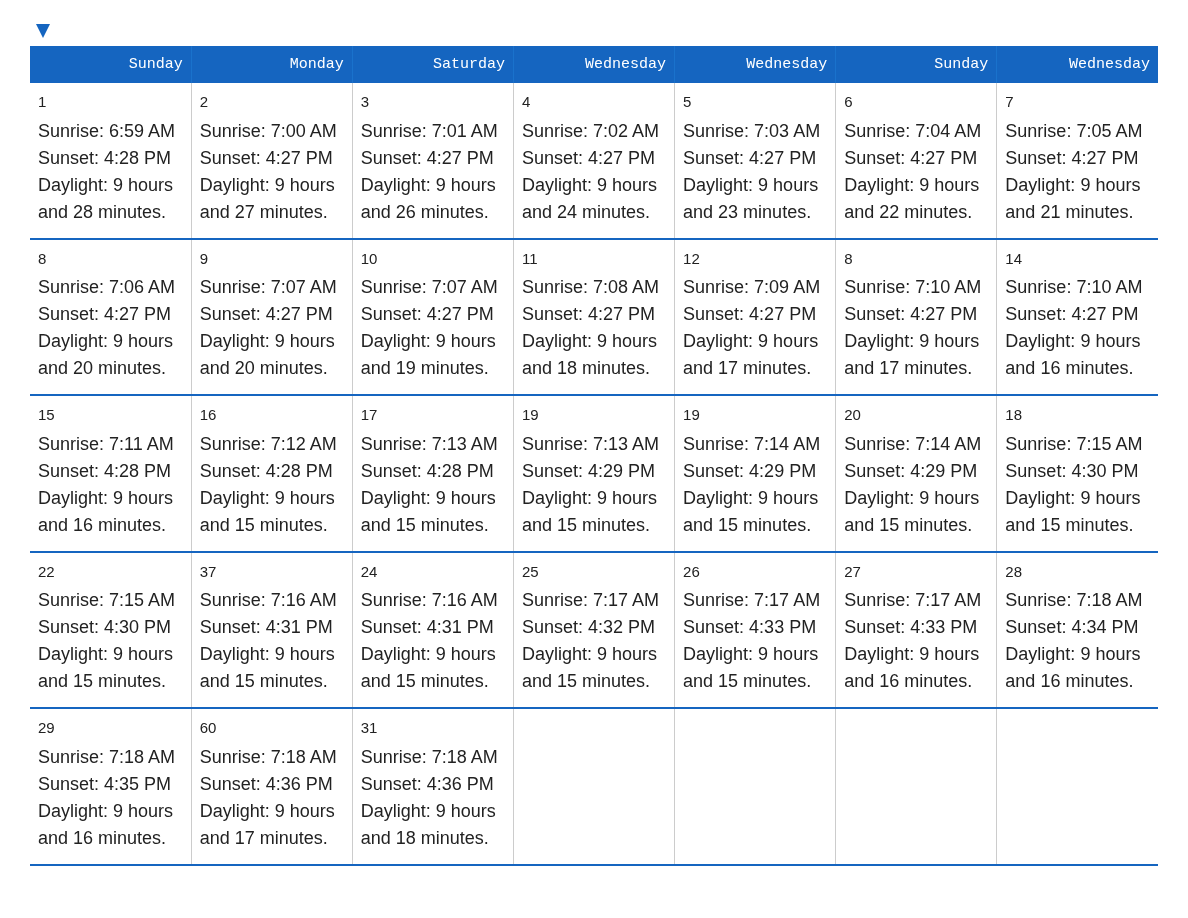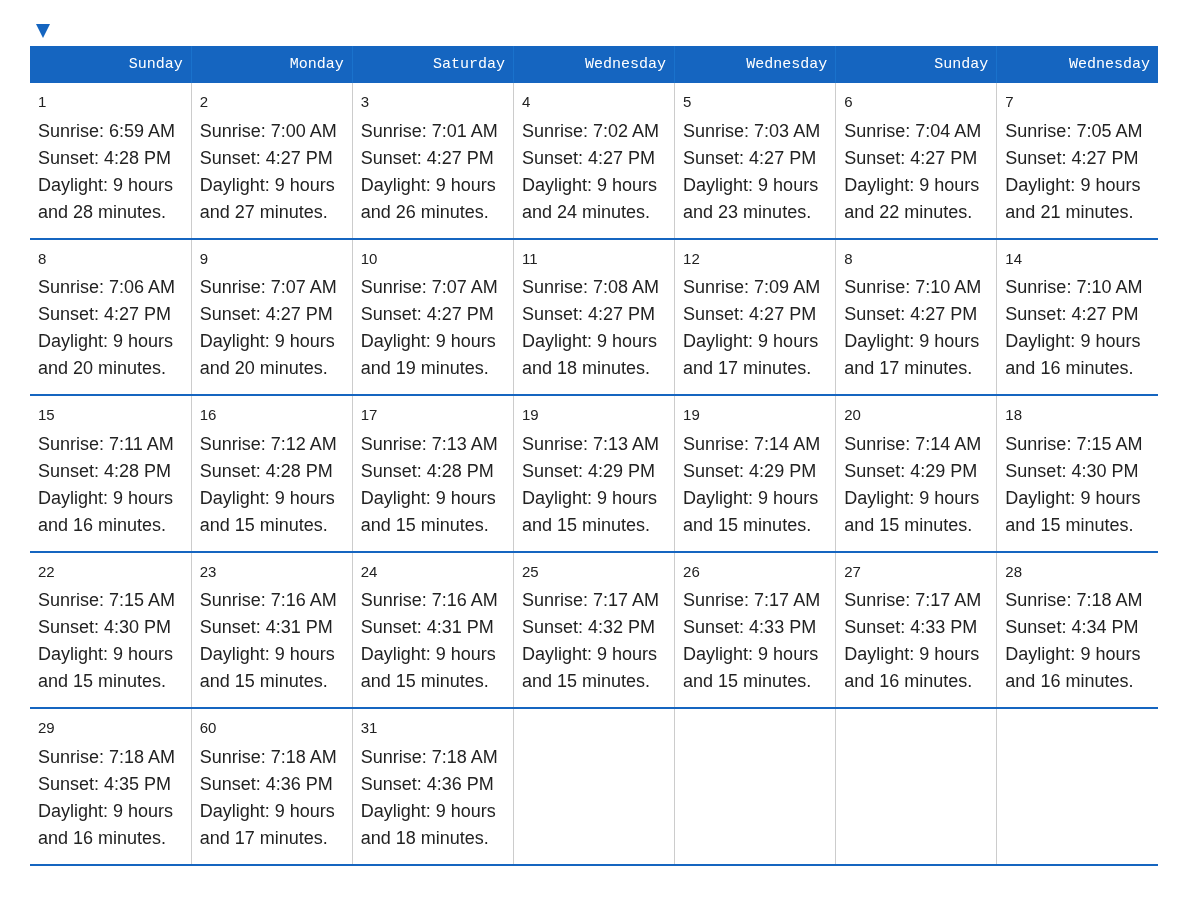--- a/index.html
+++ b/index.html
@@ -299,21 +299,21 @@
       <tr>
         <td>
           <span class="day-num">22</span>
           <div class="day-info">
             Sunrise: 7:15 AM<br>
             Sunset: 4:30 PM<br>
             Daylight: 9 hours and 15 minutes.
           </div>
         </td>
         <td>
-          <span class="day-num">23</span>
+          <span class="day-num">37</span>
           <div class="day-info">
             Sunrise: 7:16 AM<br>
             Sunset: 4:31 PM<br>
             Daylight: 9 hours and 15 minutes.
           </div>
         </td>
         <td>
           <span class="day-num">24</span>
           <div class="day-info">
             Sunrise: 7:16 AM<br>

